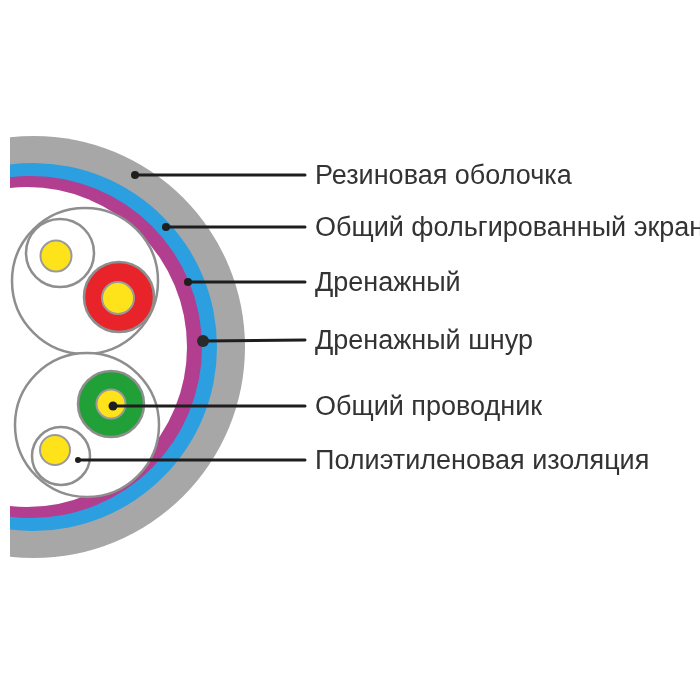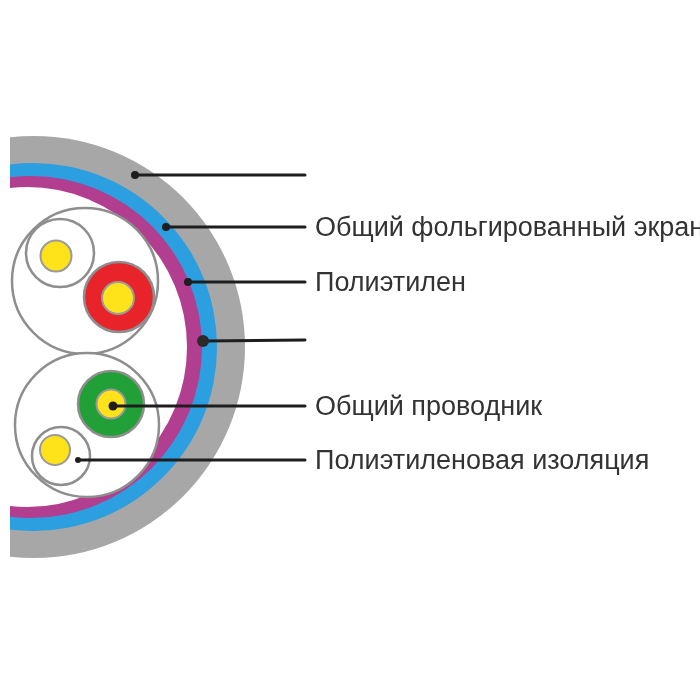--- a/index.html
+++ b/index.html
@@ -80,18 +80,20 @@
       <circle cx="203" cy="341" r="6" fill="#2A2A2A"></circle>
 
       <line x1="113" y1="406" x2="305" y2="406" stroke="#1E1E1E"></line>
       <circle cx="113" cy="406" r="4.5" fill="#1E1E1E"></circle>
 
       <line x1="78" y1="460" x2="305" y2="460" stroke="#1E1E1E"></line>
       <circle cx="78" cy="460" r="3" fill="#1E1E1E"></circle>
     </g>
   </svg>
 
+  <div class="label label-1">Резиновая оболочка</div>
   <div class="label label-2">Общий фольгированный экран</div>
-  <div class="label label-3">Полиэтилен</div>
+  <div class="label label-3">Дренажный</div>
+  <div class="label label-4">Дренажный шнур</div>
   <div class="label label-5">Общий проводник</div>
   <div class="label label-6">Полиэтиленовая изоляция</div>
 
 </div>
 
 </body></html>

